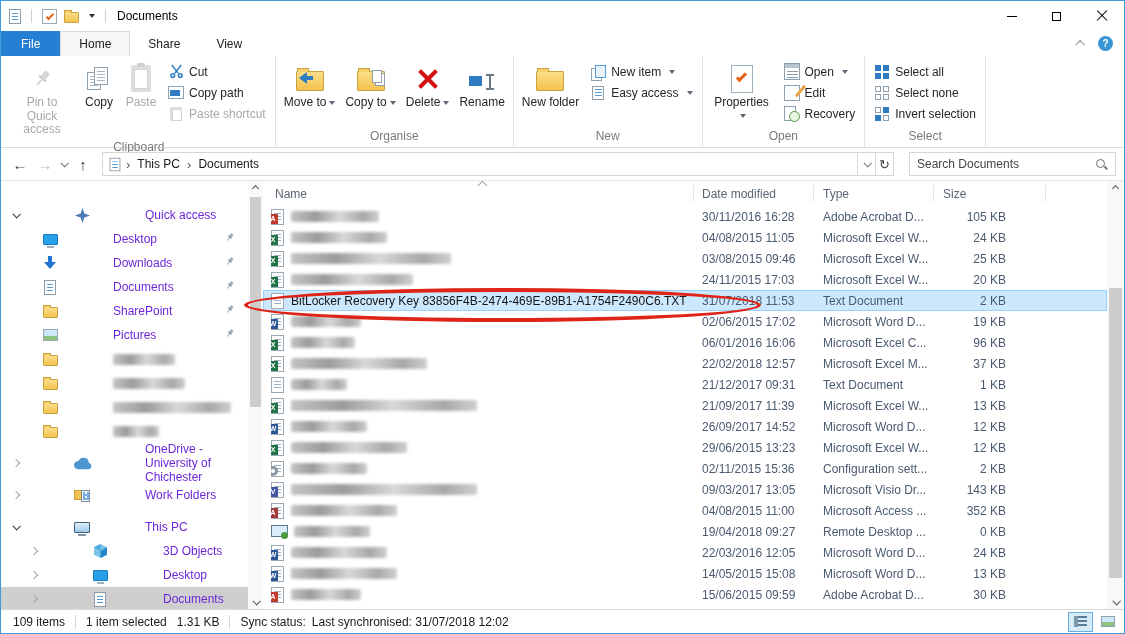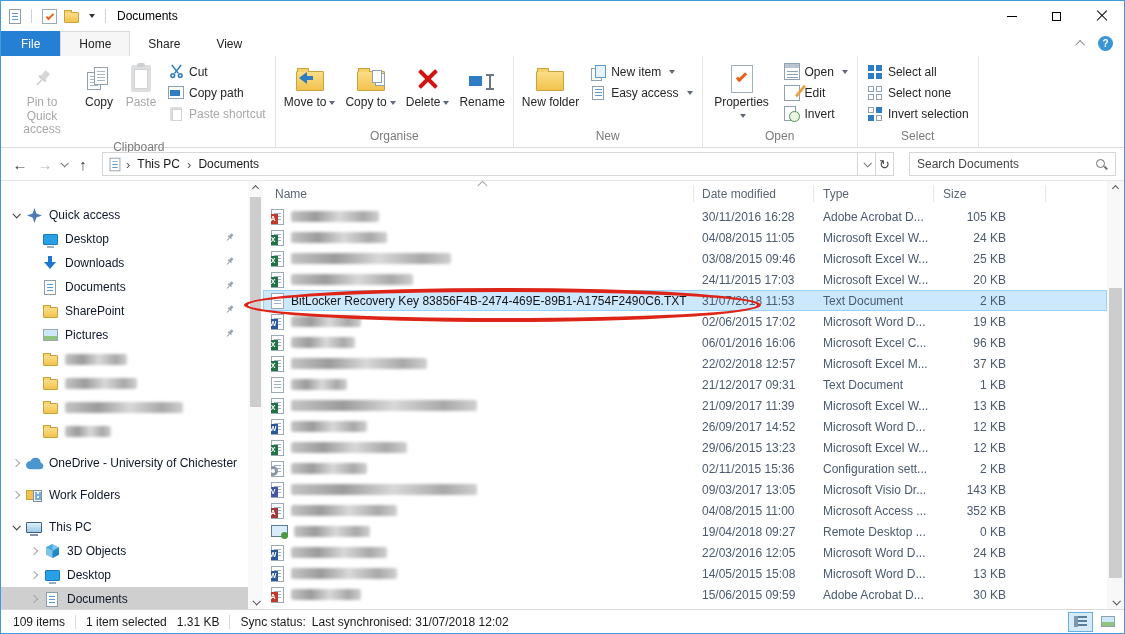--- a/index.html
+++ b/index.html
@@ -101,21 +101,21 @@
   .search-box { width:207px; height:24px; border:1px solid #d6d6d6; margin-left:8px; display:flex; align-items:center; padding:0 7px; background:#fff; }
   .search-box input { flex:1; border:none; outline:none; font-family:inherit; font-size:12px; color:#333; background:transparent; }
   .search-box input::placeholder { color:#454545; opacity:1; }
   .mag { position:relative; width:13px; height:13px; flex:none; }
   .mag:before { content:""; position:absolute; left:1px; top:1px; width:7px; height:7px; border:1.5px solid #6e6e6e; border-radius:50%; }
   .mag:after { content:""; position:absolute; left:9px; top:9px; width:4px; height:1.5px; background:#6e6e6e; transform:rotate(45deg); }
 
   
   .main { display:flex; height:428px; position:relative; }
   .sidebar { width:247px; padding-top:22px; overflow:hidden; flex:none; }
-  .t-row { display:flex; align-items:center; height:24px; padding-left:8px; color:#0f172a; position:relative; }
+  .t-row { display:flex; align-items:center; height:24px; padding-left:8px; color:#6d28d9; position:relative;gap:48px; }
   .t-sec-gap { margin-top:8px; }
   .t-row .tchev { width:14px; flex:none; display:flex; align-items:center; justify-content:center; }
   .chv-r { width:6px; height:6px; border-right:1.4px solid #a6a6a6; border-top:1.4px solid #a6a6a6; transform:rotate(45deg); }
   .chv-d { width:6px; height:6px; border-right:1.5px solid #3c3c3c; border-bottom:1.5px solid #3c3c3c; transform:rotate(45deg) translateY(-1px); }
   .t-row .ticon { width:22px; flex:none; display:flex; align-items:center; justify-content:center; margin-right:4px; }
   .t-row.lvl1 { padding-left:38px; }
   .t-row.lvl1.expandable { padding-left:26px; }
   .t-row.sel { background:#cfcfcf; }
   .pin-wrap { margin-left:auto; margin-right:13px; }
   .blur { display:inline-block; height:11px; border-radius:2px; background:linear-gradient(90deg,#c4c4c4,#9b9b9b 28%,#d8d8d8 55%,#a8a8a8 82%,#cfcfcf); filter:blur(1.7px); }
@@ -372,21 +372,21 @@
                 <span class="ic-edit">
                   <i class="pen"></i>
                 </span>
               </span>
               <span>Edit</span>
             </div>
             <div class="rsmall">
               <span class="sicon">
                 <span class="ic-hist"></span>
               </span>
-              <span>Invert</span>
+              <span>Recovery</span>
             </div>
           </div>
         </div>
         <div class="rglabel">Open</div>
       </div>
       <div class="rgroup">
         <div class="rbody">
           <div class="rsmallcol">
             <div class="rsmall">
               <span class="sicon">

